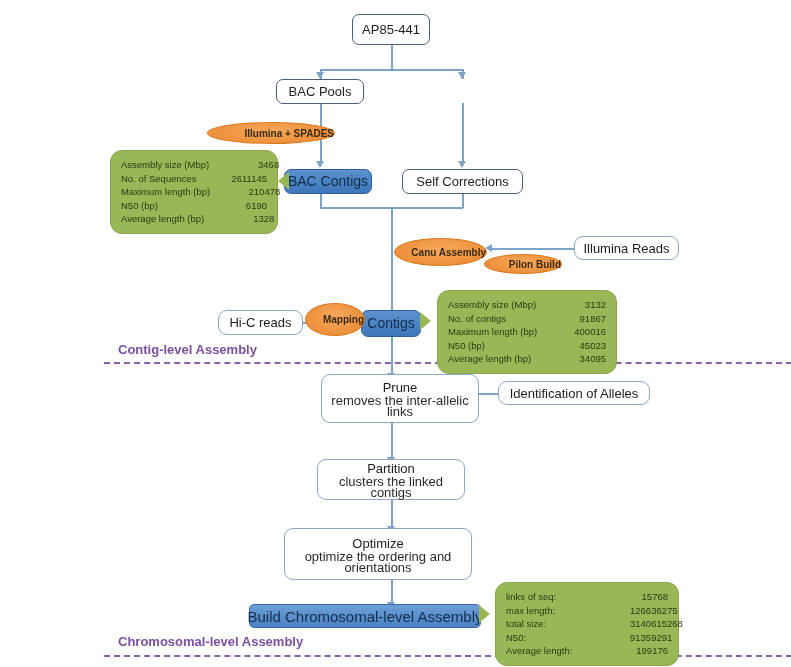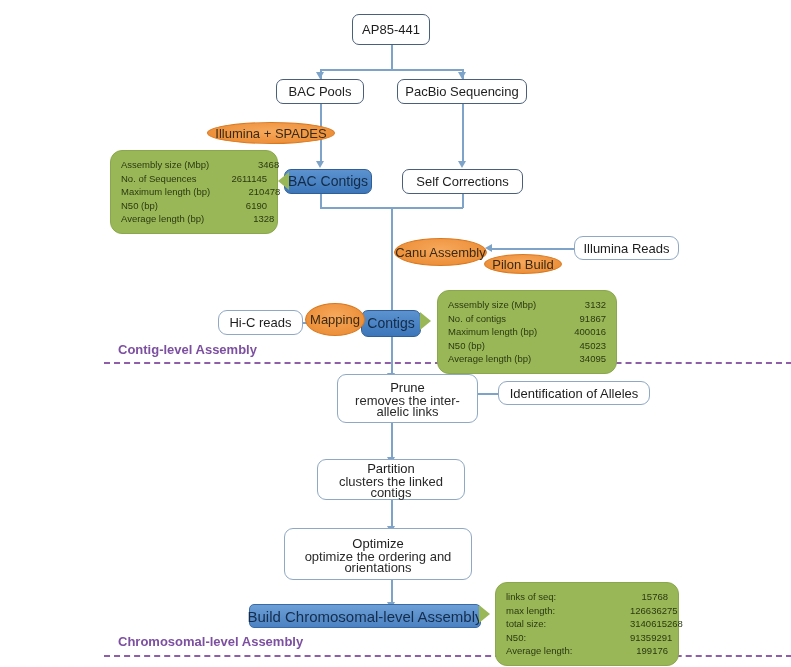--- a/index.html
+++ b/index.html
@@ -67,27 +67,27 @@
   .node.bluebar .title {
     font-size: 15px;
     color: #142d4d;
   }
   
   .ellipse {
     position: absolute;
     box-sizing: border-box;
     display: flex;
     align-items: center;
-    justify-content: center;
+    justify-content: flex-end;
     background: radial-gradient(ellipse at 50% 40%, #f7a85c 0%, #e8862c 100%);
     border: 1px solid #d9781f;
     border-radius: 50%;
     color: #3a2a12;
-    font-size: 13px;
-    font-weight: normal;
+    font-size: 10px;
+    font-weight: bold;
     white-space: nowrap;
     z-index: 7;
   }
   
   .stats {
     position: absolute;
     box-sizing: border-box;
     background: #9ab758;
     border: 1px solid #8aa84b;
     border-radius: 12px;
@@ -284,23 +284,20 @@
   <div class="chev right" style="left:479px; top:605px;"></div>
 
   <div class="node" style="left:352px; top:14px; width:78px; height:31px;">
     <span class="title">AP85-441</span>
   </div>
 
   <div class="node" style="left:276px; top:79px; width:88px; height:25px;">
     <span class="title">BAC Pools</span>
   </div>
 
-  <div class="node" style="left:397px; top:79px; width:130px; height:25px;">
-    <span class="title">PacBio Sequencing</span>
-  </div>
 
   <div class="node blue" style="left:284px; top:169px; width:88px; height:25px;">
     <span class="title">BAC Contigs</span>
   </div>
 
   <div class="node" style="left:402px; top:169px; width:121px; height:25px;">
     <span class="title">Self Corrections</span>
   </div>
 
   <div class="node soft" style="left:574px; top:236px; width:105px; height:24px;">
@@ -308,21 +305,21 @@
   </div>
 
   <div class="node soft" style="left:218px; top:310px; width:85px; height:25px;">
     <span class="title">Hi-C reads</span>
   </div>
 
   <div class="node blue" style="left:361px; top:310px; width:60px; height:27px;">
     <span class="title">Contigs</span>
   </div>
 
-  <div class="node soft" style="left:337px; top:374px; width:141px; height:49px;text-align:center;">
+  <div class="node soft" style="left:321px; top:374px; width:158px; height:49px;text-align:center;">
     <span class="title">Prune</span>
     <span class="sub">removes the inter-allelic links</span>
   </div>
 
   <div class="node soft" style="left:498px; top:381px; width:152px; height:24px;">
     <span class="title">Identification of Alleles</span>
   </div>
 
   <div class="node soft" style="left:317px; top:459px; width:148px; height:41px;">
     <span class="title">Partition</span>

